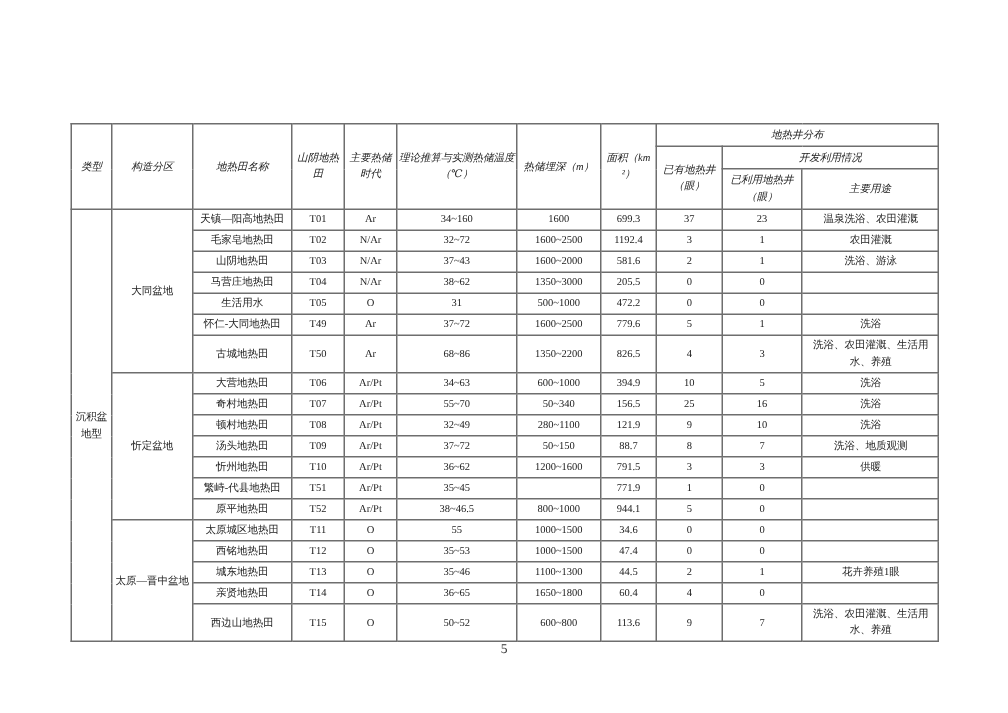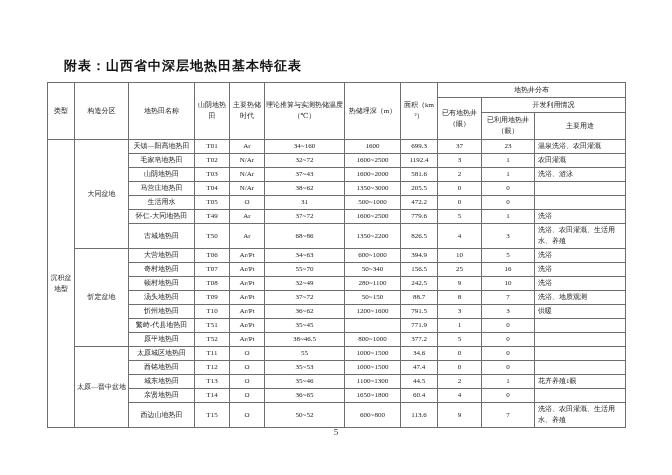--- a/index.html
+++ b/index.html
@@ -20,35 +20,34 @@
     font-size:7px;line-height:11px;color:#222;
   }
   table.geo th, table.geo td{
     border:1px solid #6e6e6e;
     padding:1px 2px;
     text-align:center;vertical-align:middle;
     font-weight:normal;
     word-break:break-all;
     overflow:hidden;
   }
-  table.geo thead th{padding:1px 1px;}
-  table.geo td.uses{text-align:left;padding-left:3px;}
+  table.geo thead th{padding:1px 1px;font-style:italic;}
+  table.geo td.uses{text-align:center;padding-left:3px;}
   tr.hrow1 th, tr.hrow2 th{height:12px;}
   tr.hrow3 th{height:24px;}
   .page-number{
     position:absolute;left:0;right:0;top:427px;
     text-align:center;font-size:9px;color:#333;
   }
 </style>
 </head>
 <body>
 
 <div class="page">
 
-  <div class="doc-title">附表：山西省中深层地热田基本特征表</div>
 
   <table class="geo">
     <colgroup>
       <col style="width:27px">
         <col style="width:54px">
         <col style="width:66px">
       <col style="width:35px">
         <col style="width:35px">
         <col style="width:80px">
       <col style="width:56px">
@@ -180,21 +179,21 @@
           <td>25</td>
           <td>16</td>
           <td class="uses">洗浴</td>
         </tr>
         <tr>
           <td>顿村地热田</td>
           <td>T08</td>
           <td>Ar/Pt</td>
           <td>32~49</td>
           <td>280~1100</td>
-          <td>242.5</td>
+          <td>121.9</td>
           <td>9</td>
           <td>10</td>
           <td class="uses">洗浴</td>
         </tr>
         <tr>
           <td>汤头地热田</td>
           <td>T09</td>
           <td>Ar/Pt</td>
           <td>37~72</td>
           <td>50~150</td>
@@ -224,21 +223,21 @@
           <td>1</td>
           <td>0</td>
           <td class="uses"></td>
         </tr>
         <tr>
           <td>原平地热田</td>
           <td>T52</td>
           <td>Ar/Pt</td>
           <td>38~46.5</td>
           <td>800~1000</td>
-          <td>377.2</td>
+          <td>944.1</td>
           <td>5</td>
           <td>0</td>
           <td class="uses"></td>
         </tr>
         <tr>
           <td rowspan="5">太原—晋中盆地</td>
           <td>太原城区地热田</td>
           <td>T11</td>
           <td>O</td>
           <td>55</td>

